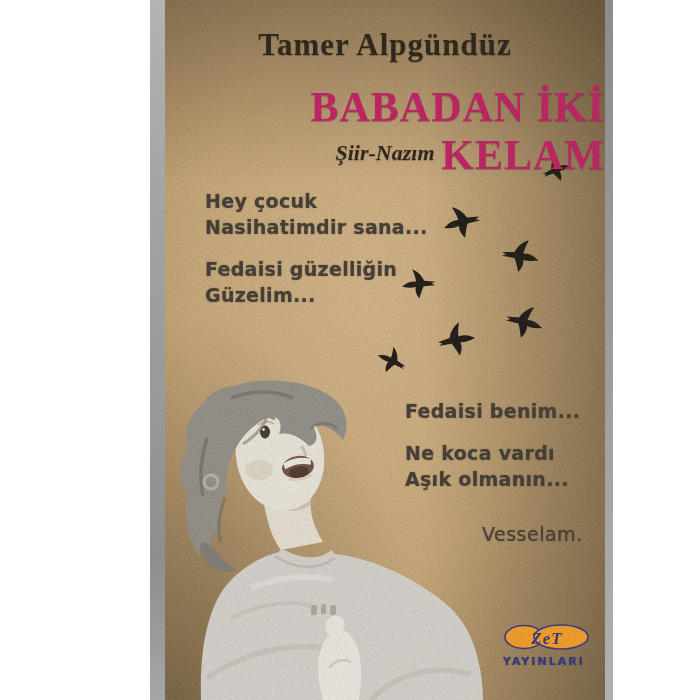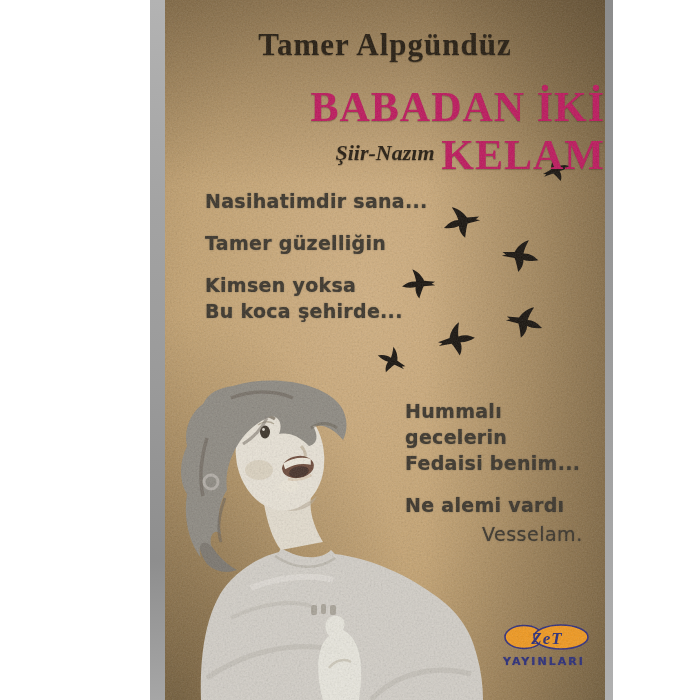--- a/index.html
+++ b/index.html
@@ -146,38 +146,36 @@
         <use href="#birdP" transform="translate(227,361) rotate(25) scale(-0.8,0.8)"></use>
       </g>
     </svg>
 
     <div class="author">Tamer Alpgündüz</div>
     <div class="title">BABADAN İKİ KELAM</div>
     <div class="subtitle">Şiir-Nazım</div>
 
     <div class="poem poem-left">
       <div class="stanza">
+        <div>Hey çocuk</div>
         <div>Nasihatimdir sana...</div>
       </div>
       <div class="stanza">
-        <div>Tamer güzelliğin</div>
-      </div>
-      <div class="stanza">
-        <div>Kimsen yoksa</div>
-        <div>Bu koca şehirde...</div>
+        <div>Fedaisi güzelliğin</div>
+        <div>Güzelim...</div>
       </div>
     </div>
 
     <div class="poem poem-right">
       <div class="stanza">
-        <div>Hummalı gecelerin</div>
         <div>Fedaisi benim...</div>
       </div>
       <div class="stanza">
-        <div>Ne alemi vardı</div>
+        <div>Ne koca vardı</div>
+        <div>Aşık olmanın...</div>
       </div>
     </div>
 
     <div class="closing">Vesselam.</div>
 
     <div class="publisher">
       <svg width="88" height="27" viewBox="0 0 88 27">
         <ellipse cx="21" cy="13" rx="19" ry="11.5" fill="#f19a21" stroke="#312f7c" stroke-width="1.6"></ellipse>
         <ellipse cx="58" cy="13" rx="27" ry="12" fill="#f19a21" stroke="#312f7c" stroke-width="1.6"></ellipse>
         <text x="44" y="19.5" text-anchor="middle" font-family="Liberation Serif, DejaVu Serif, serif" font-style="italic" font-weight="700" font-size="17" letter-spacing="1" fill="#2b2d78">ZeT</text>

